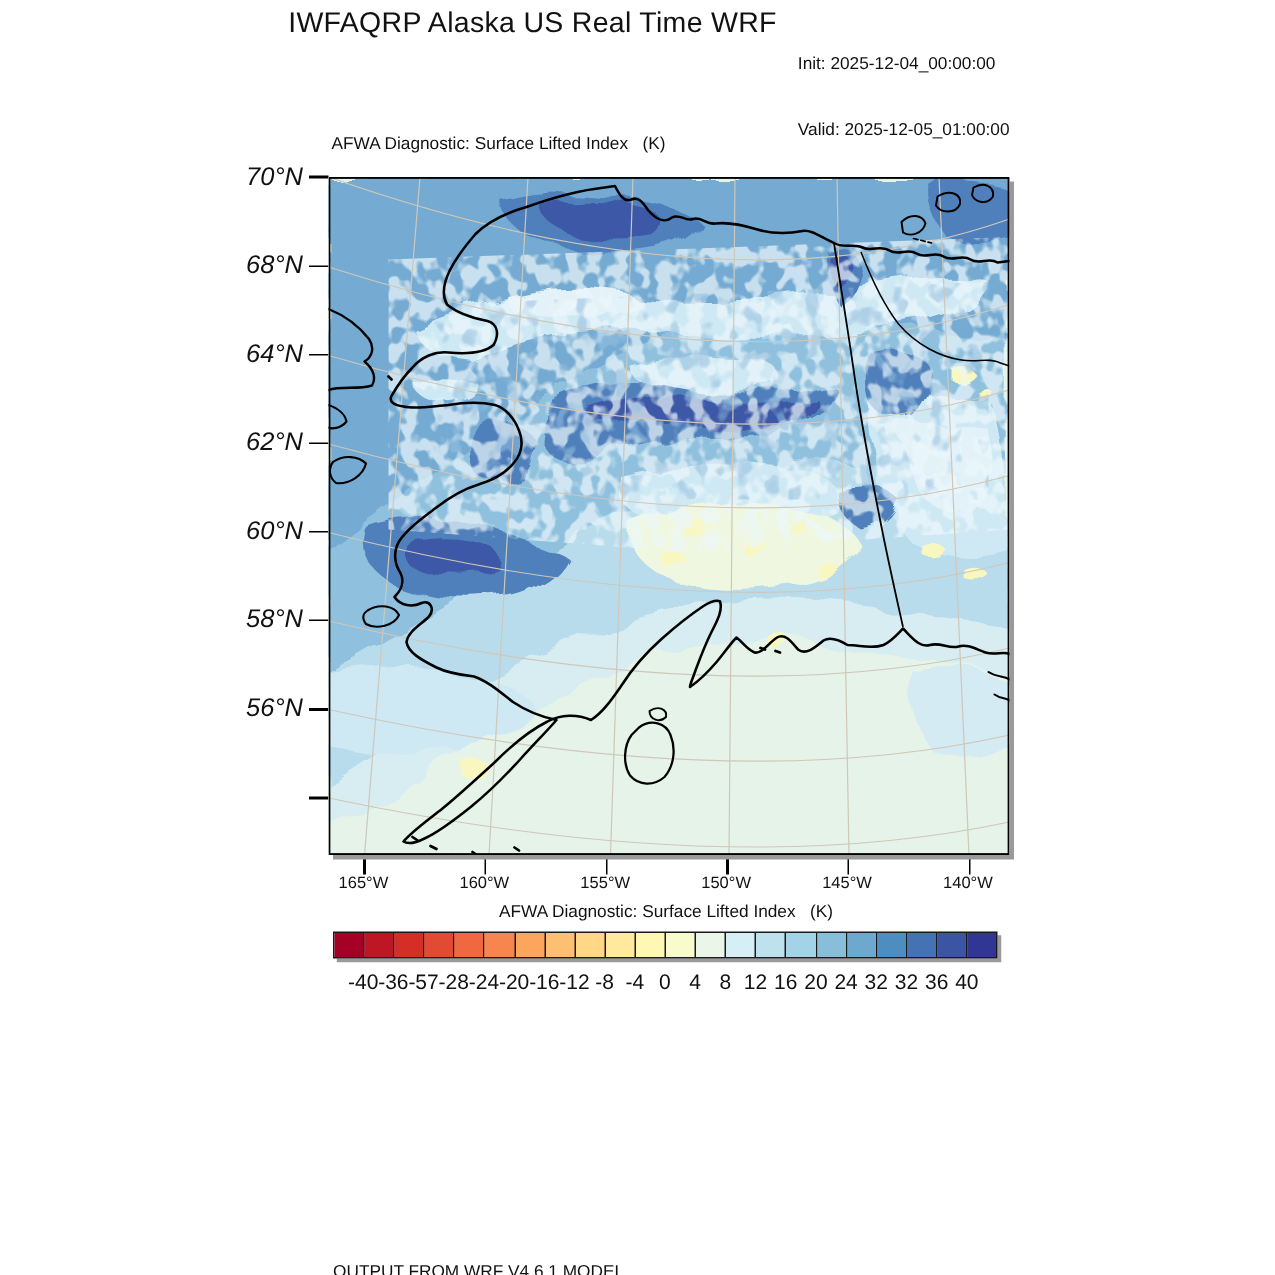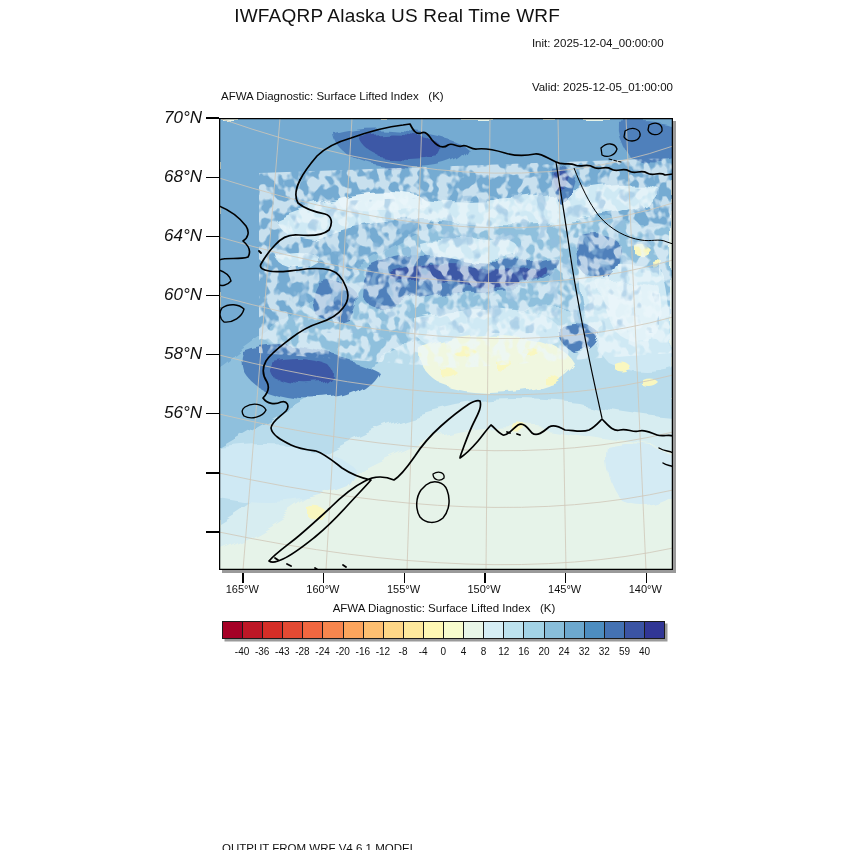--- a/index.html
+++ b/index.html
@@ -1,56 +1,57 @@
 <!DOCTYPE html>
 <html><head>
 <meta charset="utf-8">
 <style>
   html,body{margin:0;padding:0;background:#fff;}
   .page{position:relative;width:850px;height:850px;background:#ffffff;overflow:hidden;
         font-family:"Liberation Sans","DejaVu Sans",sans-serif;color:#111;}
-  .main-title{position:absolute;left:150px;top:5px;width:410px;text-align:right;
+  .main-title{position:absolute;left:150px;top:5px;width:410px;text-align:center;
               font-size:19px;letter-spacing:.2px;white-space:pre;}
   .run-info{position:absolute;top:7px;right:177px;font-size:11.5px;line-height:14.5px;white-space:pre;}
   .map-title{position:absolute;left:221px;top:90px;font-size:11.5px;white-space:pre;}
   .map-frame{position:absolute;left:219px;top:118px;width:454px;height:452px;
              box-shadow:3px 3px 0 #9a9a9a;background:#e6f3e9;}
   .lat-labels{position:absolute;left:144px;top:88px;width:58px;height:474px;display:flex;flex-direction:column;}
   .lat-label{height:59.14px;display:flex;align-items:center;justify-content:flex-end;font-size:17px;font-style:italic;}
   .tick{position:absolute;background:#000;}
   .tick.h{width:13px;height:1.3px;left:206px;}
   .tick.v{width:1.3px;height:13px;top:570px;}
   .lon-labels{position:absolute;left:202px;top:583px;width:484px;display:flex;}
   .lon-label{width:80.6px;text-align:center;font-size:11px;}
   .cb-title{position:absolute;left:222px;top:602px;width:444px;text-align:center;font-size:11.5px;white-space:pre;}
   .colorbar{position:absolute;left:222px;top:621px;width:443px;height:18px;display:flex;
             border:1px solid #1a1a1a;box-sizing:border-box;box-shadow:2.5px 2.5px 0 #9a9a9a;background:#fff;}
   .cb-cell{flex:1;border-right:1px solid #1a1a1a;}
   .cb-cell:last-child{border-right:none;}
   .cb-labels{position:absolute;left:232px;top:646px;width:423px;display:flex;}
-  .cb-tick-label{width:20.14px;text-align:center;font-size:10px;}
+  .cb-tick-label{width:20.14px;text-align:center;font-size:14px;}
   .footer{position:absolute;left:222px;top:813px;font-size:11.5px;line-height:14px;white-space:pre;}
 </style>
 </head>
 <body>
 
 <div class="page">
 
   <div class="main-title">IWFAQRP Alaska US Real Time WRF</div>
   <div class="run-info">
     <div>Init: 2025-12-04_00:00:00</div>
     <div>Valid: 2025-12-05_01:00:00</div>
   </div>
 
   <div class="map-title">AFWA Diagnostic: Surface Lifted Index   (K)</div>
 
   <div class="lat-labels">
     <div class="lat-label">70°N</div>
     <div class="lat-label">68°N</div>
     <div class="lat-label">64°N</div>
+    <div class="lat-label">62°N</div>
     <div class="lat-label">60°N</div>
     <div class="lat-label">58°N</div>
     <div class="lat-label">56°N</div>
   </div>
 
   <div class="tick h" style="top:117.4px"></div>
   <div class="tick h" style="top:176.6px"></div>
   <div class="tick h" style="top:235.7px"></div>
   <div class="tick h" style="top:294.8px"></div>
   <div class="tick h" style="top:354px"></div>
@@ -223,38 +224,38 @@
     <div class="cb-cell" style="background: rgb(109, 168, 206);"></div>
     <div class="cb-cell" style="background: rgb(77, 141, 192);"></div>
     <div class="cb-cell" style="background: rgb(68, 114, 179);"></div>
     <div class="cb-cell" style="background: rgb(59, 84, 164);"></div>
     <div class="cb-cell" style="background: rgb(49, 54, 149);"></div>
   </div>
 
   <div class="cb-labels">
     <span class="cb-tick-label">-40</span>
     <span class="cb-tick-label">-36</span>
-    <span class="cb-tick-label">-43</span>
+    <span class="cb-tick-label">-57</span>
     <span class="cb-tick-label">-28</span>
     <span class="cb-tick-label">-24</span>
     <span class="cb-tick-label">-20</span>
     <span class="cb-tick-label">-16</span>
     <span class="cb-tick-label">-12</span>
     <span class="cb-tick-label">-8</span>
     <span class="cb-tick-label">-4</span>
     <span class="cb-tick-label">0</span>
     <span class="cb-tick-label">4</span>
     <span class="cb-tick-label">8</span>
     <span class="cb-tick-label">12</span>
     <span class="cb-tick-label">16</span>
     <span class="cb-tick-label">20</span>
     <span class="cb-tick-label">24</span>
     <span class="cb-tick-label">32</span>
     <span class="cb-tick-label">32</span>
-    <span class="cb-tick-label">59</span>
+    <span class="cb-tick-label">36</span>
     <span class="cb-tick-label">40</span>
   </div>
 
   <div class="footer">
     <div>OUTPUT FROM WRF V4.6.1 MODEL</div>
     
   </div>
 
 </div>
 

